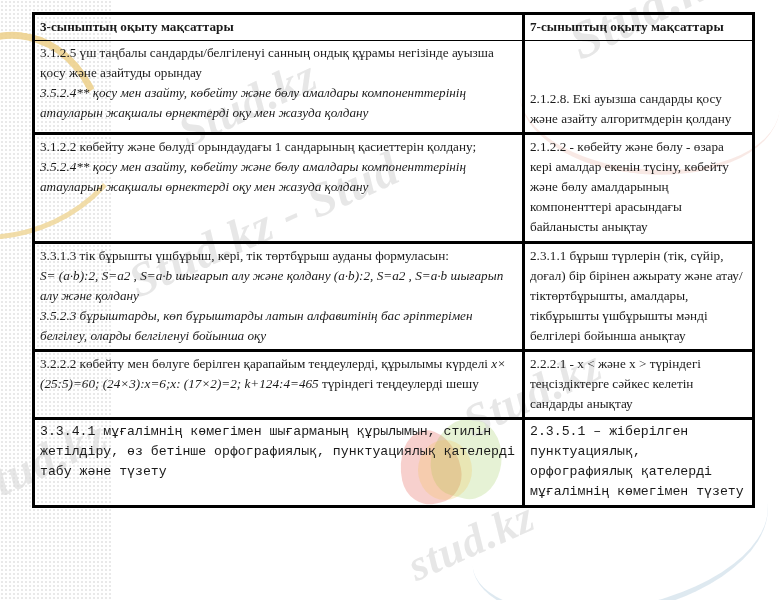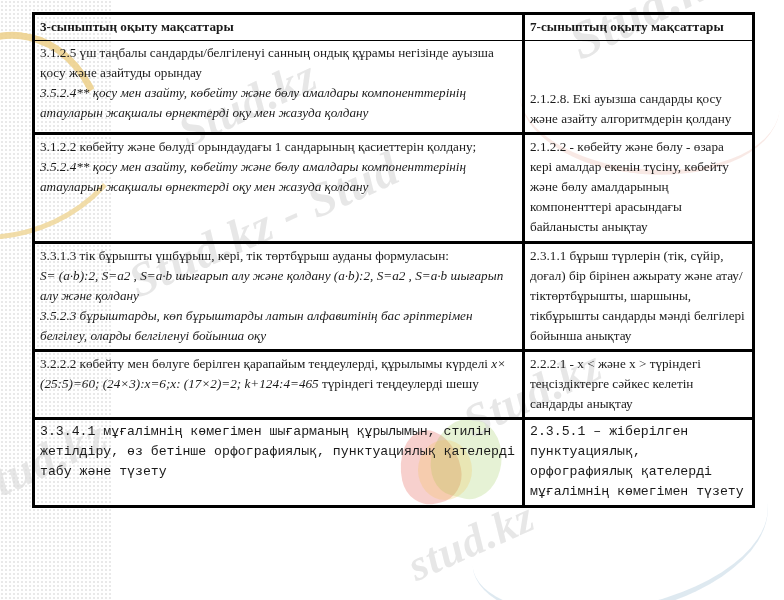--- a/index.html
+++ b/index.html
@@ -203,21 +203,21 @@
           </td>
         </tr>
 
         <tr class="thick-bot">
           <td>
             <p class="cell-p">3.3.1.3 тік бұрышты үшбұрыш, кері, тік төртбұрыш ауданы формуласын:</p>
             <p class="cell-p">S= (a·b):2, S=a2 , S=a·b шығарып алу және қолдану (a·b):2, S=a2 , S=a·b шығарып алу және қолдану</p>
             <p class="cell-p">3.5.2.3 бұрыштарды, көп бұрыштарды латын алфавитінің бас әріптерімен белгілеу, оларды белгіленуі бойынша оқу</p>
           </td>
           <td>
-            <p class="cell-p">2.3.1.1 бұрыш түрлерін (тік, сүйір, доғал) бір бірінен ажырату және атау/тіктөртбұрышты, шаршыны, тікбұрышты сандарды мәнді белгілері бойынша анықтау</p>
+            <p class="cell-p">2.3.1.1 бұрыш түрлерін (тік, сүйір, доғал) бір бірінен ажырату және атау/тіктөртбұрышты, амалдары, тікбұрышты үшбұрышты мәнді белгілері бойынша анықтау</p>
           </td>
         </tr>
 
         <tr class="thick-bot">
           <td>
             <p class="cell-p">3.2.2.2 көбейту мен бөлуге берілген қарапайым теңдеулерді, құрылымы күрделі <span class="ital">x× (25:5)=60; (24×3):x=6;x: (17×2)=2; k+124:4=465</span> түріндегі теңдеулерді шешу</p>
           </td>
           <td>
             <p class="cell-p">2.2.2.1 - x &lt; және x &gt; түріндегі теңсіздіктерге сәйкес келетін сандарды анықтау</p>
           </td>

